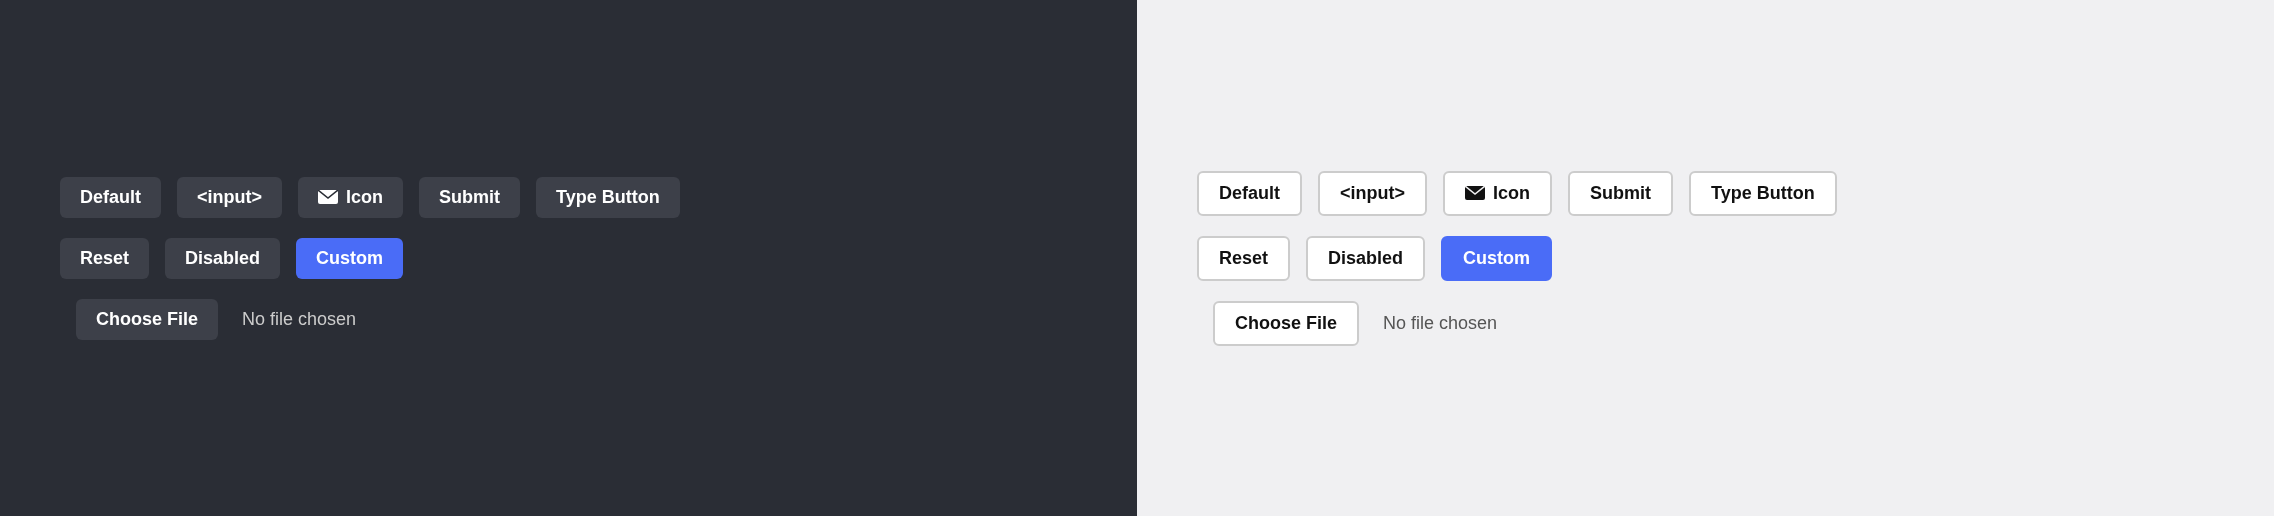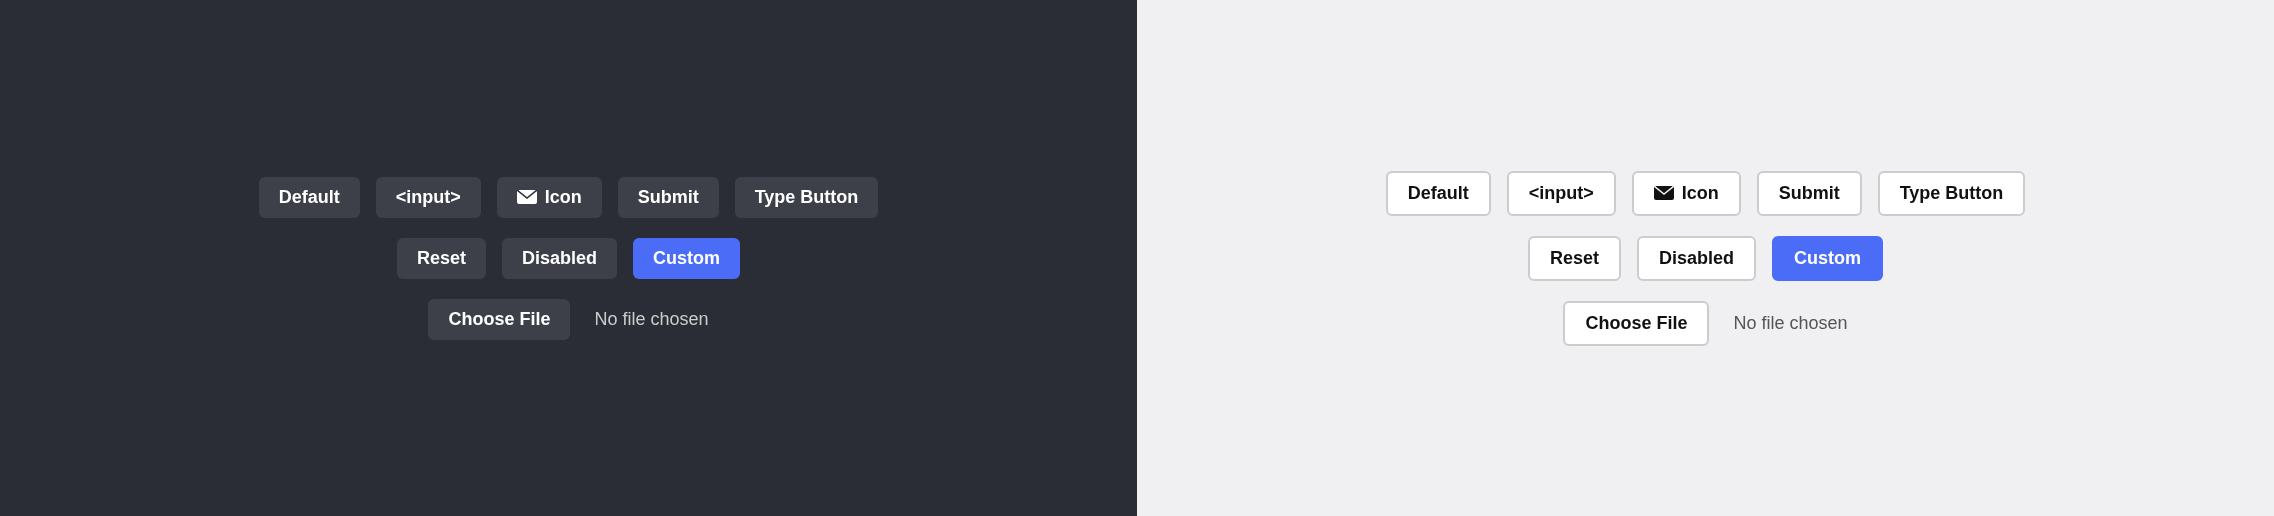--- a/index.html
+++ b/index.html
@@ -2,21 +2,21 @@
 <html><head>
   <meta charset="utf-8">
   <style>
     * { box-sizing: border-box; margin: 0; padding: 0; }
     body { font-family: -apple-system, BlinkMacSystemFont, 'Segoe UI', sans-serif; display: flex; height: 516px; }
 
     .panel {
       display: flex;
       flex-direction: column;
       justify-content: center;
-      align-items: center;
+      align-items: flex-start;
       padding: 40px 60px;
       flex: 1;
     }
 
     .panel-dark {
       background-color: #2a2d35;
     }
 
     .panel-light {
       background-color: #f0f0f2;
@@ -24,20 +24,21 @@
 
     .row {
       display: flex;
       align-items: center;
       gap: 16px;
       margin-bottom: 20px;
     }
 
     .row:last-child {
       margin-bottom: 0;
+      margin-left: 16px;
     }
 
     
     .panel-dark .btn {
       padding: 10px 20px;
       border-radius: 6px;
       font-size: 18px;
       font-weight: 700;
       cursor: pointer;
       border: none;

